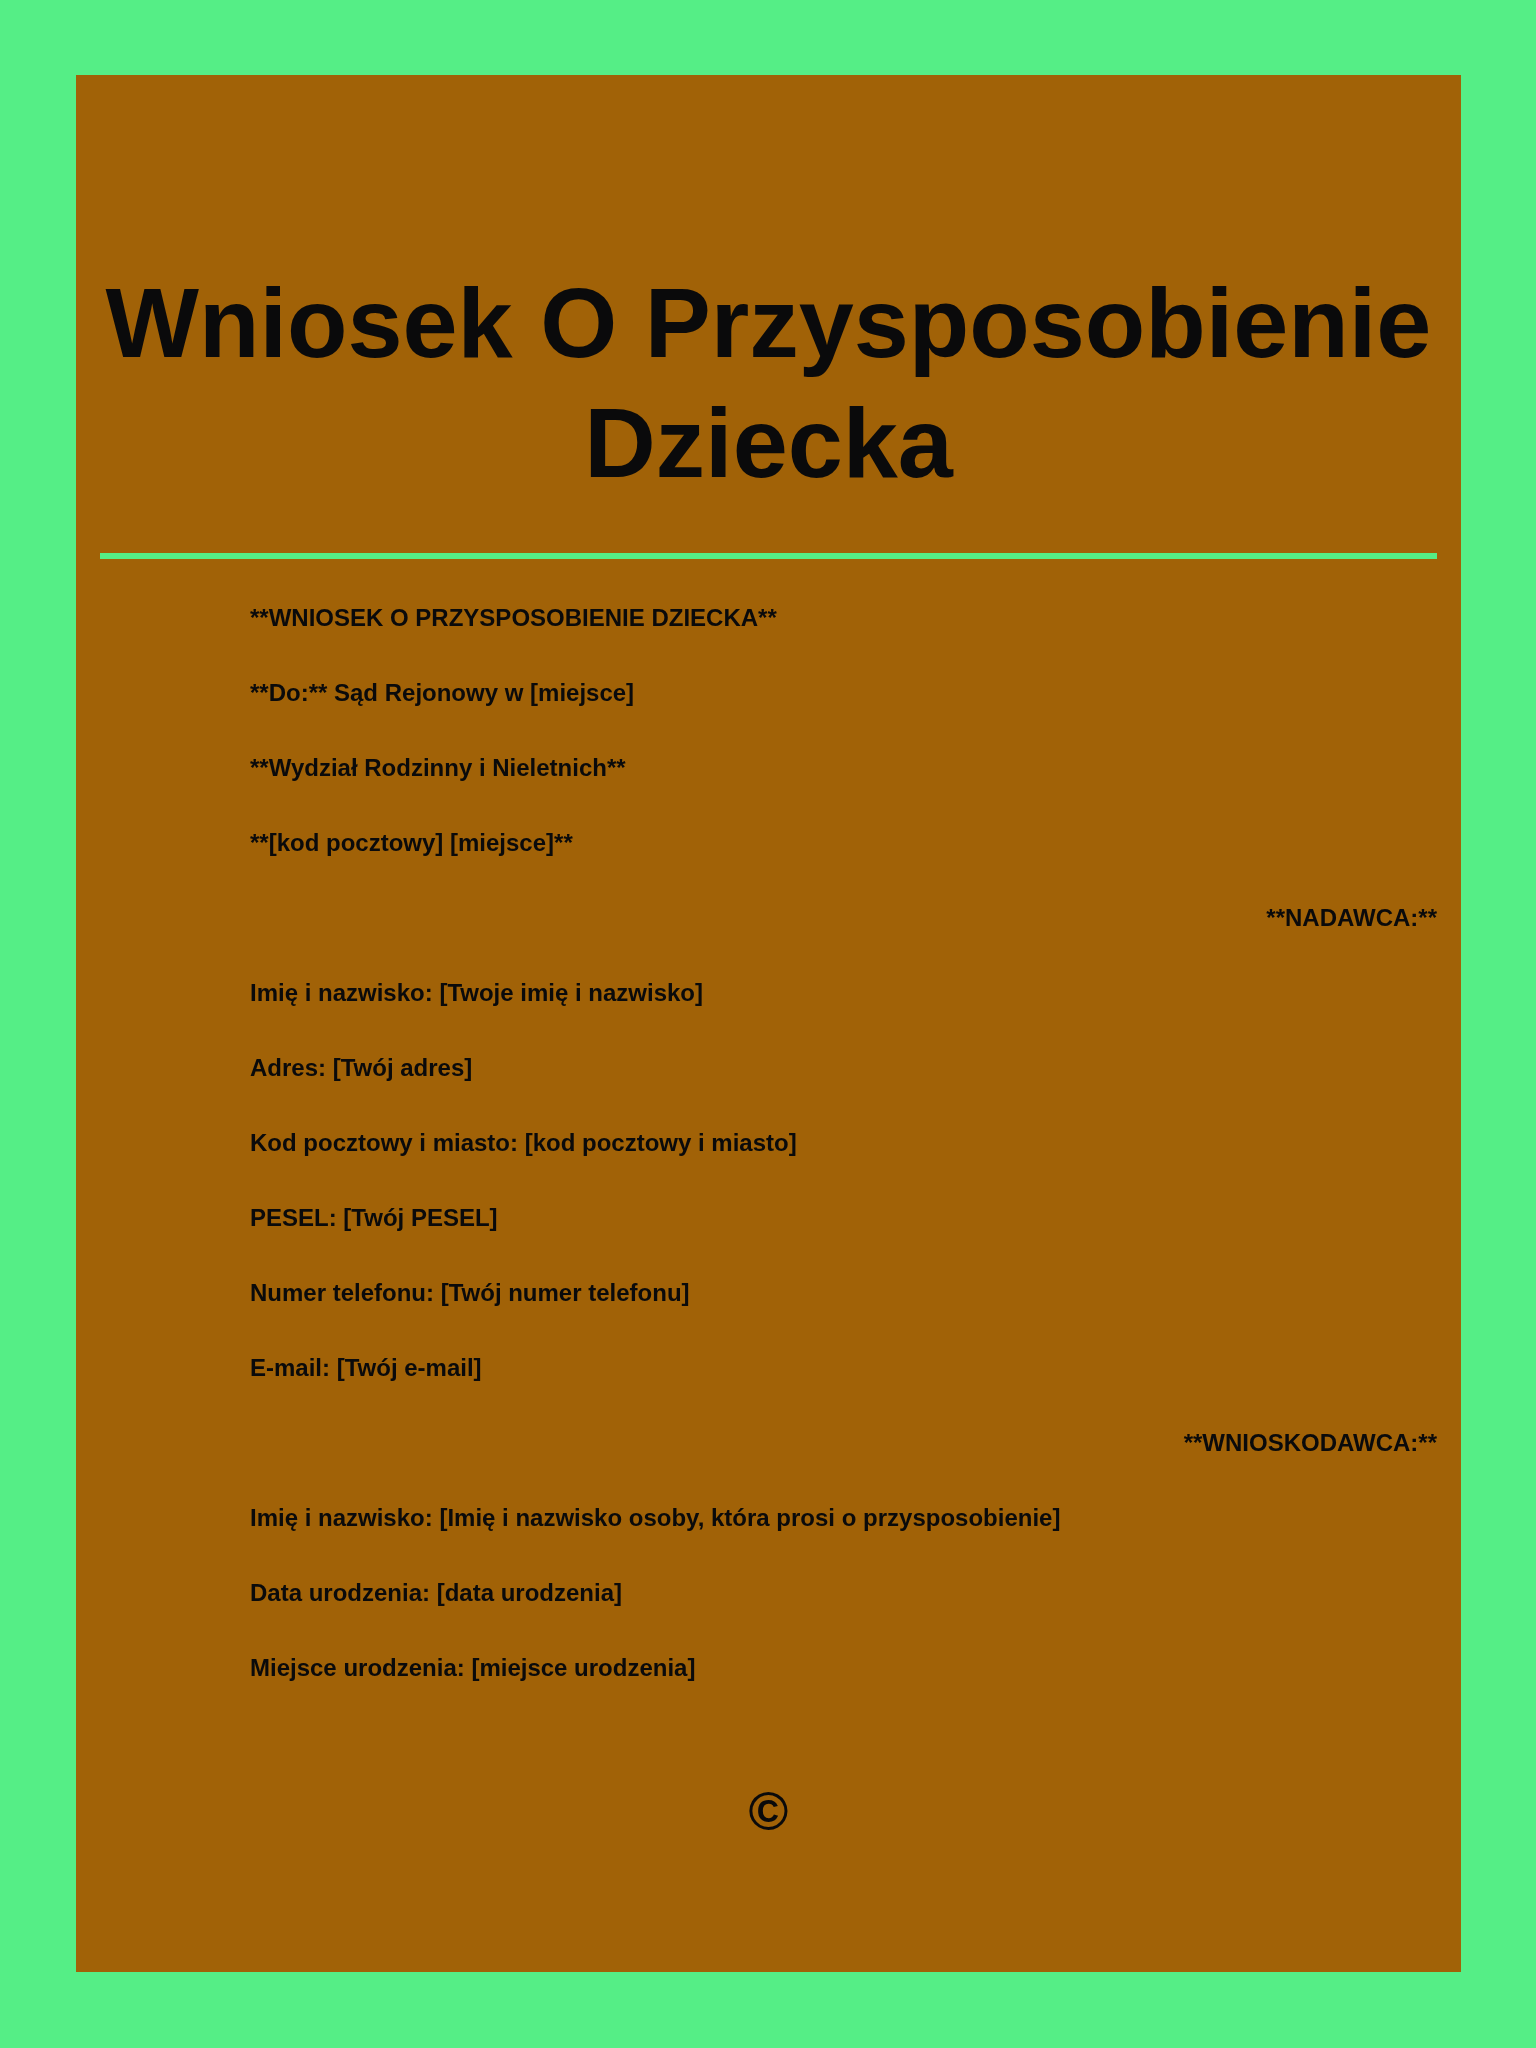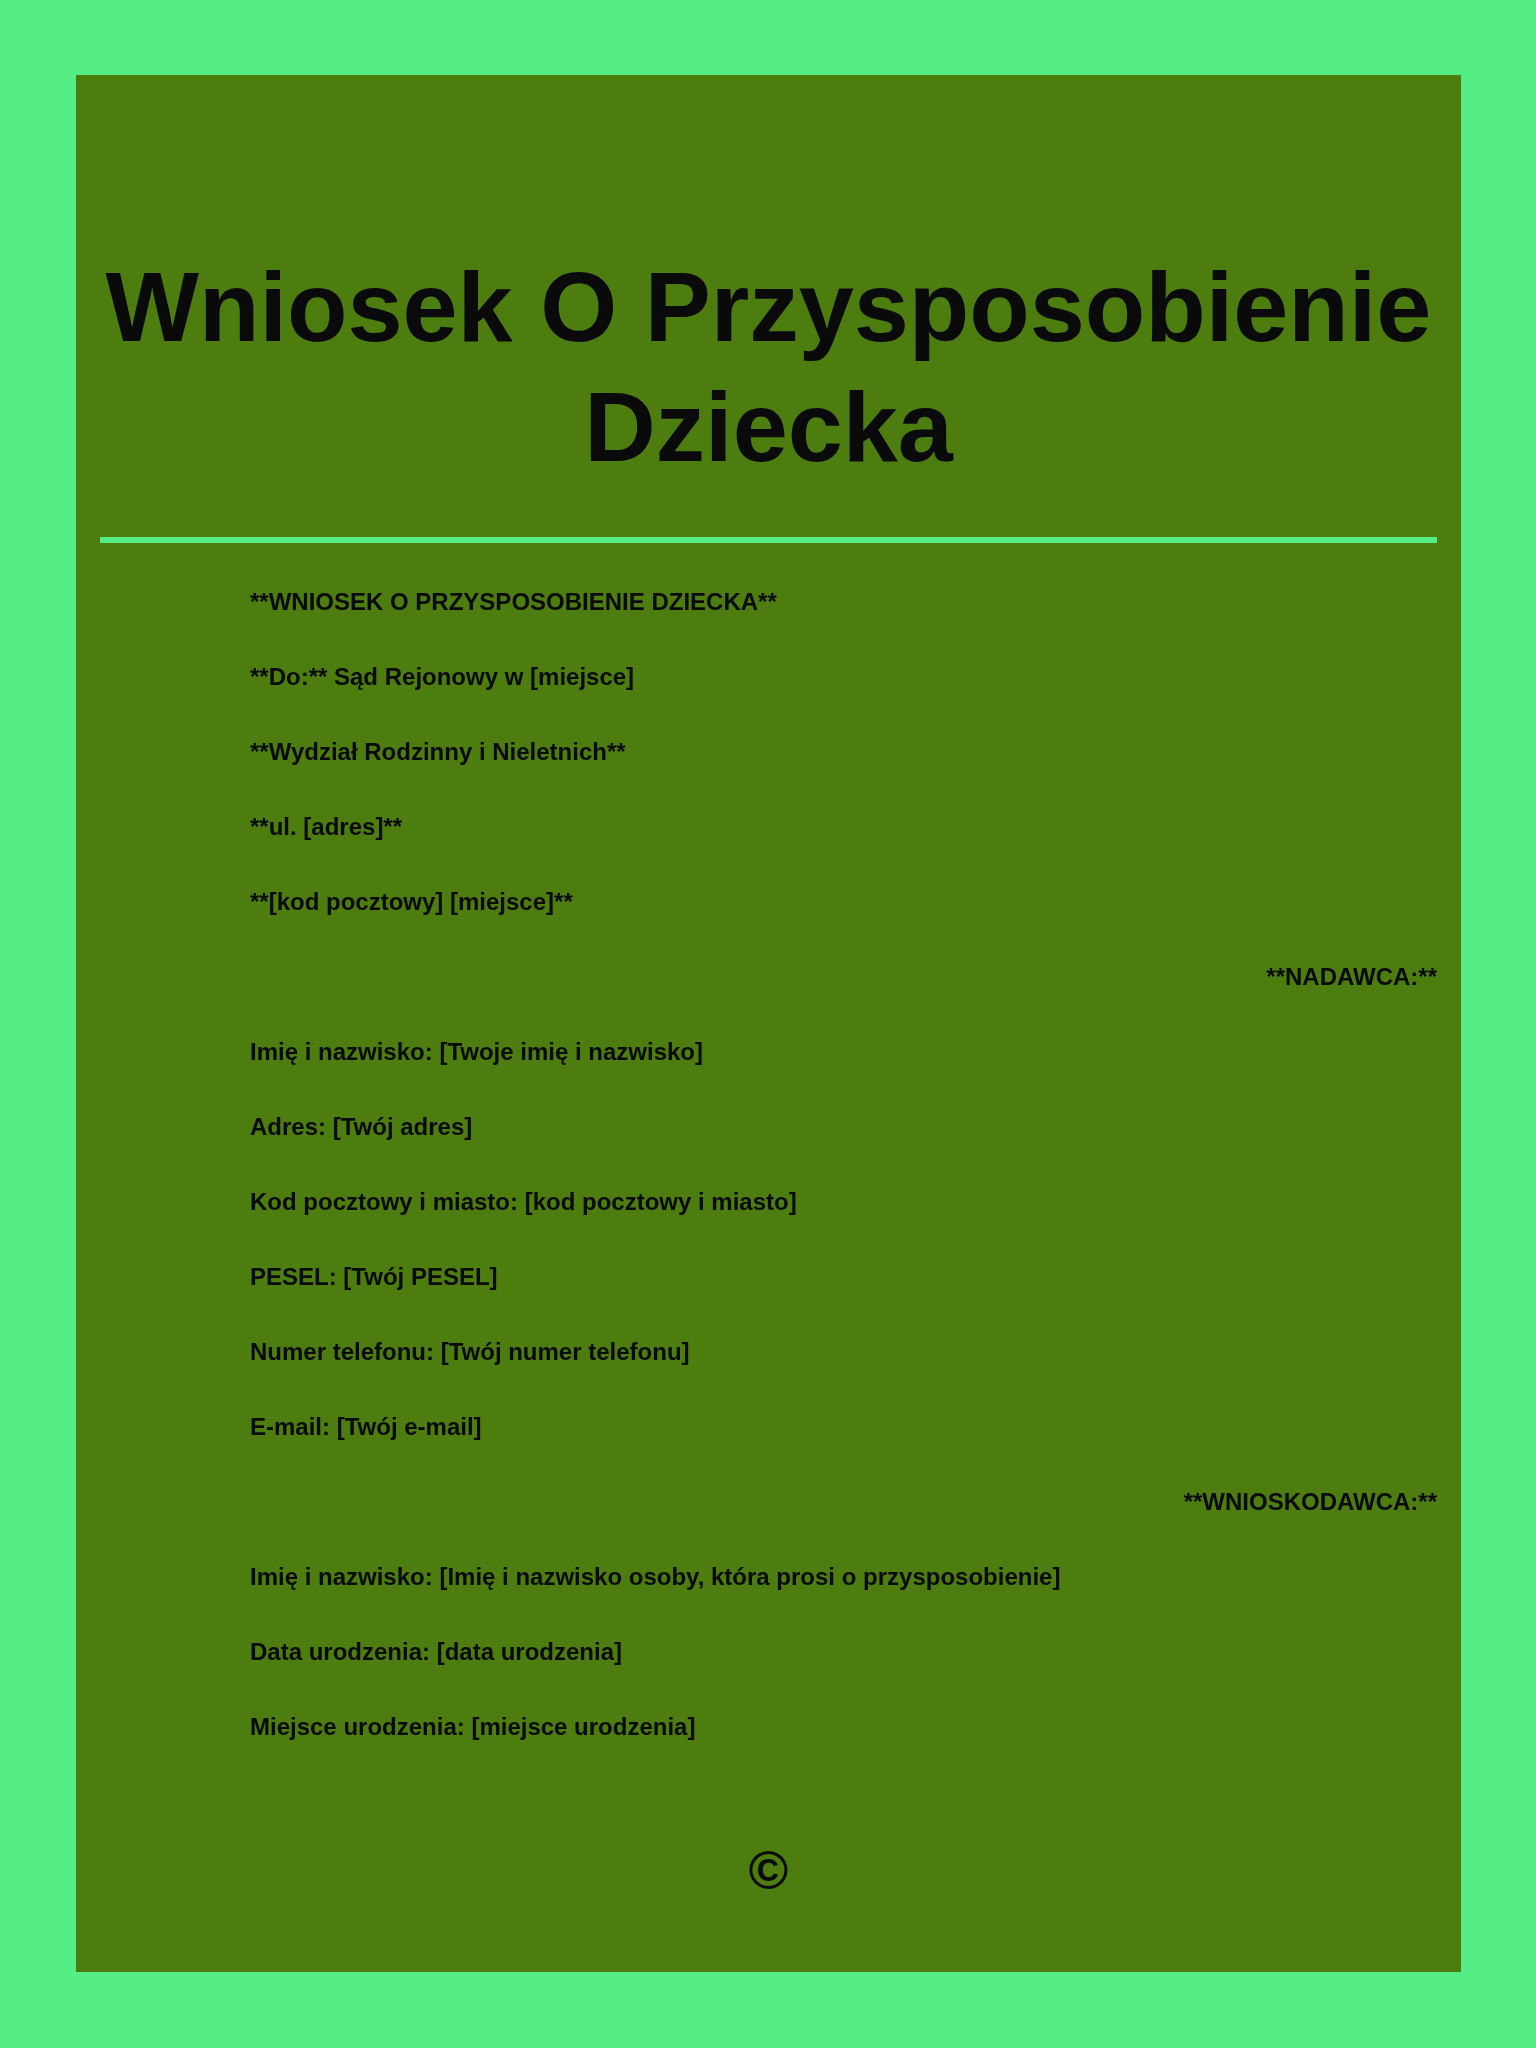--- a/index.html
+++ b/index.html
@@ -13,23 +13,23 @@
     font-family: "Liberation Sans", sans-serif;
     position: relative;
     overflow: hidden;
   }
   .page {
     position: absolute;
     left: 76px;
     top: 75px;
     width: 1385px;
     height: 1897px;
-    background: #4d7c0f;
+    background: #a16207;
     box-sizing: border-box;
-    padding: 0 24px;
+    padding: 16px 24px;
     color: #0a0a0b;
   }
   .doc-title {
     margin: 0;
     padding-top: 172px;
     font-size: 99px;
     line-height: 120px;
     font-weight: bold;
     text-align: center;
     color: #0a0a0b;
@@ -66,21 +66,20 @@
 </head>
 <body>
 
 <div class="page">
   <h1 class="doc-title">Wniosek O Przysposobienie Dziecka</h1>
   <hr class="title-divider">
   <div class="doc-body">
     <div class="doc-line">**WNIOSEK O PRZYSPOSOBIENIE DZIECKA**</div>
     <div class="doc-line">**Do:** Sąd Rejonowy w [miejsce]</div>
     <div class="doc-line">**Wydział Rodzinny i Nieletnich**</div>
-    <div class="doc-line">**ul. [adres]**</div>
     <div class="doc-line">**[kod pocztowy] [miejsce]**</div>
     <div class="doc-line section-gap">**NADAWCA:**</div>
     <div class="doc-line">Imię i nazwisko: [Twoje imię i nazwisko]</div>
     <div class="doc-line">Adres: [Twój adres]</div>
     <div class="doc-line">Kod pocztowy i miasto: [kod pocztowy i miasto]</div>
     <div class="doc-line">PESEL: [Twój PESEL]</div>
     <div class="doc-line">Numer telefonu: [Twój numer telefonu]</div>
     <div class="doc-line">E-mail: [Twój e-mail]</div>
     <div class="doc-line section-gap">**WNIOSKODAWCA:**</div>
     <div class="doc-line">Imię i nazwisko: [Imię i nazwisko osoby, która prosi o przysposobienie]</div>

